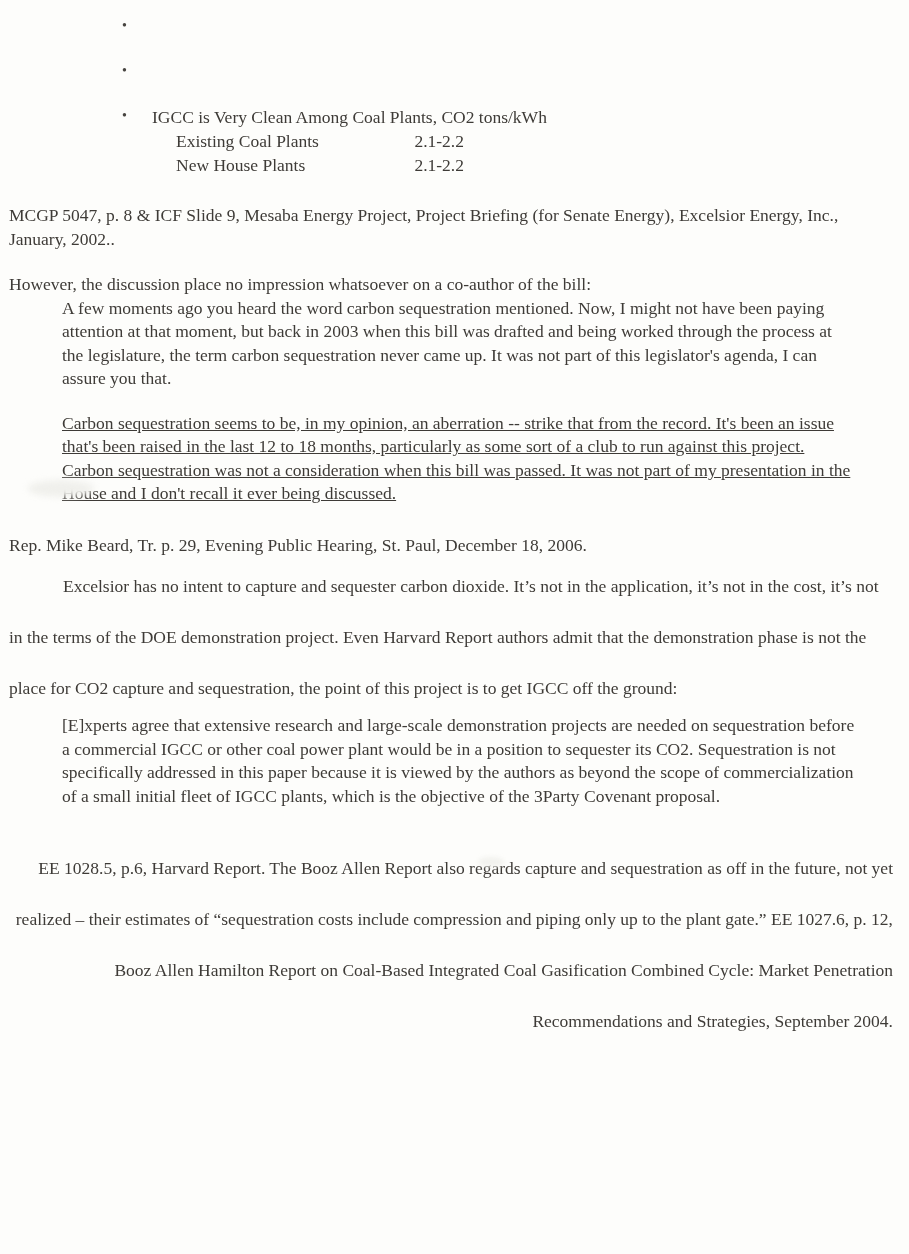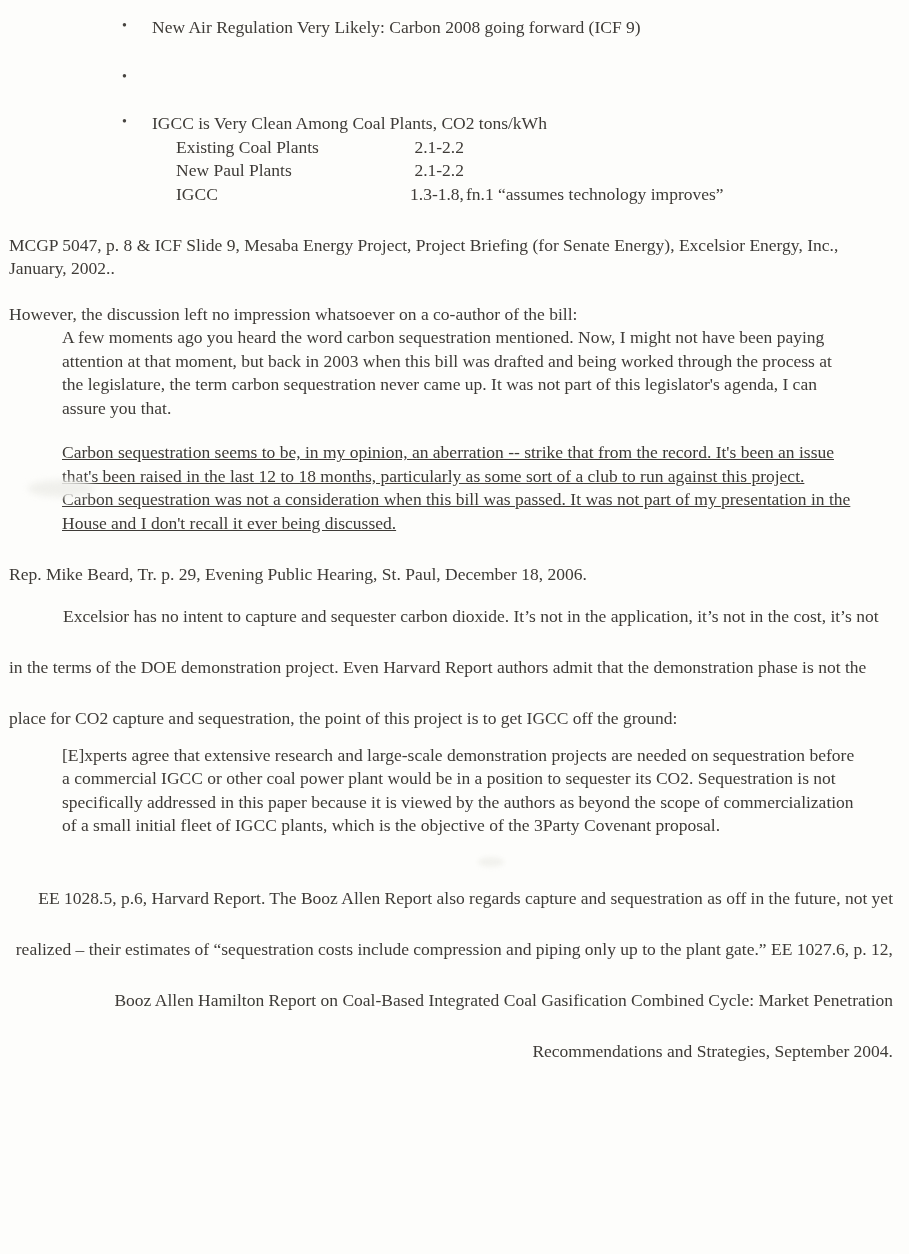--- a/index.html
+++ b/index.html
@@ -51,58 +51,50 @@
 
 <div class="page">
 
   <div class="smudge smudge-1"></div>
   <div class="smudge smudge-2"></div>
 
   <div class="bullets">
 
     <div class="bullet-item">
       <span class="bullet-glyph">•</span>
-      <div class="bullet-body">
-        <div class="bullet-text">New Air Regulation Very Likely: Carbon 2008 going forward (ICF 9)</div>
-      </div>
     </div>
 
     <div class="bullet-item">
       <span class="bullet-glyph">•</span>
     </div>
 
     <div class="bullet-item">
       <span class="bullet-glyph">•</span>
       <div class="bullet-body">
         <div class="bullet-text">IGCC is Very Clean Among Coal Plants, CO2 tons/kWh</div>
         <div class="subtable">
           <div class="subrow">
             <span class="lbl">Existing Coal Plants</span>
             <span class="val">2.1-2.2</span>
             <span class="note"></span>
           </div>
           <div class="subrow">
-            <span class="lbl">New Paul Plants</span>
+            <span class="lbl">New House Plants</span>
             <span class="val">2.1-2.2</span>
             <span class="note"></span>
-          </div>
-          <div class="subrow">
-            <span class="lbl">IGCC</span>
-            <span class="val">1.3-1.8,</span>
-            <span class="note">fn.1  “assumes technology improves”</span>
           </div>
         </div>
       </div>
     </div>
 
   </div>
 
   <div class="body-par cite-mcgp">MCGP 5047, p. 8 &amp; ICF Slide 9, Mesaba Energy Project, Project Briefing (for Senate Energy), Excelsior Energy, Inc., January, 2002..</div>
 
-  <div class="body-par par-however">However, the discussion left no impression whatsoever on a co-author of the bill:</div>
+  <div class="body-par par-however">However, the discussion place no impression whatsoever on a co-author of the bill:</div>
 
   <div class="quote q1">A few moments ago you heard the word carbon sequestration mentioned. Now, I might not have been paying attention at that moment, but back in 2003 when this bill was drafted and being worked through the process at the legislature, the term carbon sequestration never came up. It was not part of this legislator's agenda, I can assure you that.</div>
 
   <div class="quote q2">Carbon sequestration seems to be, in my opinion, an aberration -- strike that from the record. It's been an issue that's been raised in the last 12 to 18 months, particularly as some sort of a club to run against this project. Carbon sequestration was not a consideration when this bill was passed. It was not part of my presentation in the House and I don't recall it ever being discussed.</div>
 
   <div class="body-par cite-beard">Rep. Mike Beard, Tr. p. 29, Evening Public Hearing, St. Paul, December 18, 2006.</div>
 
   <div class="body-par ds par-excelsior">Excelsior has no intent to capture and sequester carbon dioxide.  It’s not in the application, it’s not in the cost, it’s not in the terms of the DOE demonstration project.  Even Harvard Report authors admit that the demonstration phase is not the place for CO2 capture and sequestration, the point of this project is to get IGCC off the ground:</div>
 
   <div class="quote q3">[E]xperts agree that extensive research and large-scale demonstration projects are needed on sequestration before a commercial IGCC or other coal power plant would be in a position to sequester its CO2.  Sequestration is not specifically addressed in this paper because it is viewed by the authors as beyond the scope of commercialization of a small initial fleet of IGCC plants, which is the objective of the 3Party Covenant proposal.</div>

